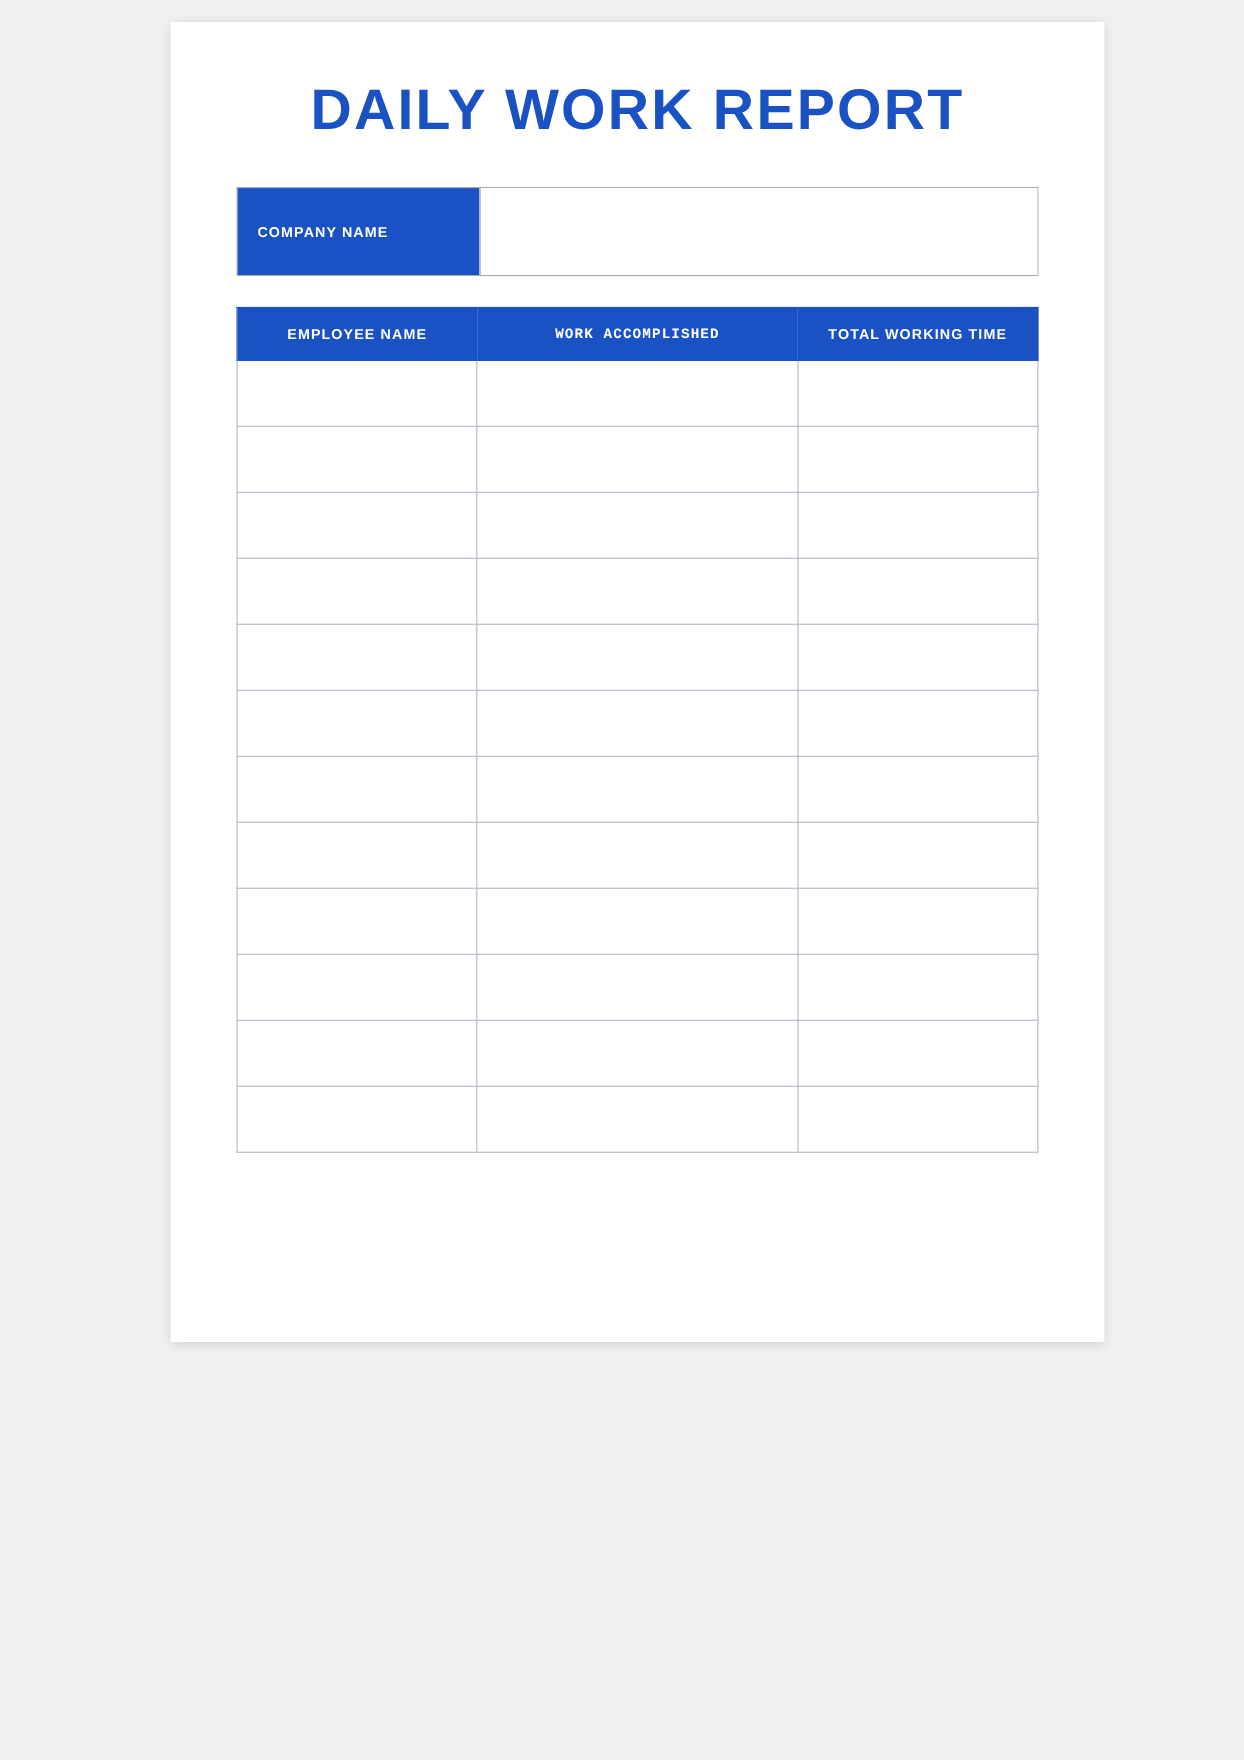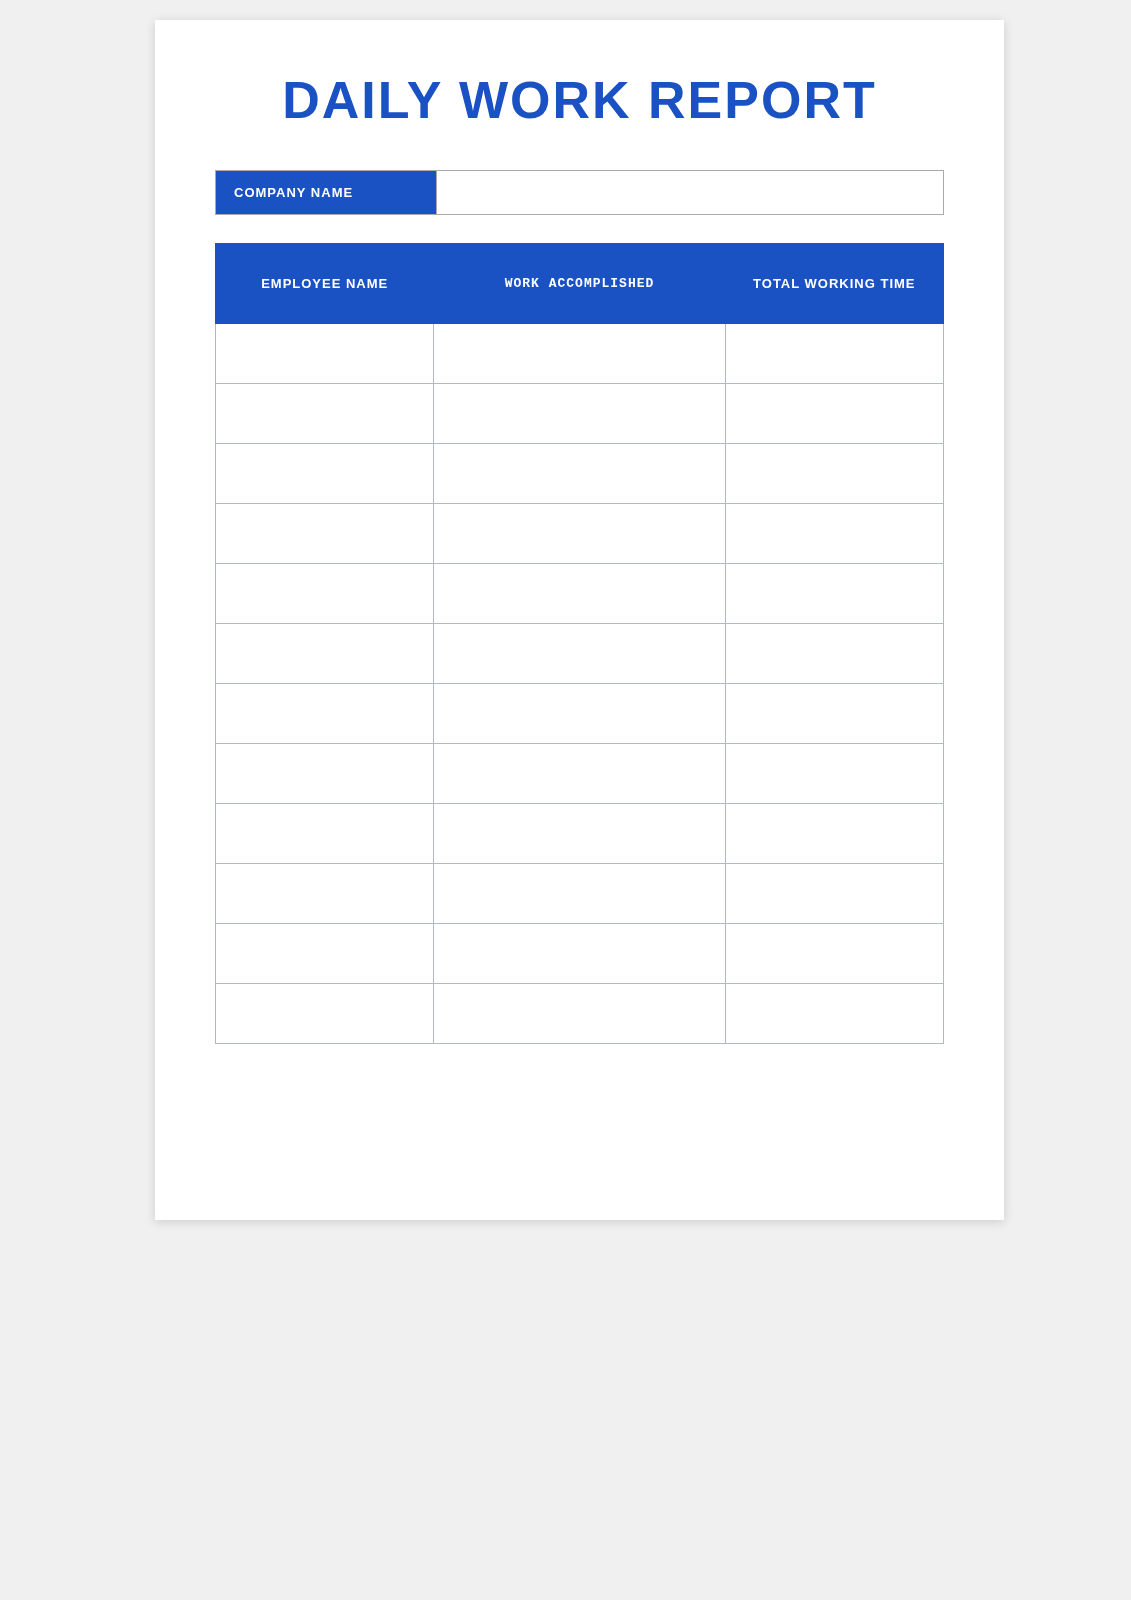--- a/index.html
+++ b/index.html
@@ -47,21 +47,21 @@
       border: 1.5px solid #aaa;
       margin-bottom: 14px;
     }
 
     .info-label {
       background-color: #1a52c4;
       color: #ffffff;
       font-size: 13px;
       font-weight: 700;
       letter-spacing: 1px;
-      padding: 14px 18px;
+      padding: 32px 18px;
       min-width: 220px;
       display: flex;
       align-items: center;
       text-transform: uppercase;
     }
 
     .info-value {
       flex: 1;
       border-left: 1.5px solid #aaa;
       padding: 14px 18px;
@@ -74,21 +74,21 @@
       margin-top: 28px;
     }
 
     .main-table thead tr th {
       background-color: #1a52c4;
       color: #ffffff;
       font-size: 13px;
       font-weight: 700;
       letter-spacing: 1px;
       text-transform: uppercase;
-      padding: 32px 12px;
+      padding: 16px 12px;
       text-align: center;
       border: 1.5px solid #1a52c4;
     }
 
     .main-table tbody tr td {
       border: 1px solid #b0b8c8;
       height: 60px;
       padding: 8px 12px;
       vertical-align: middle;
     }

